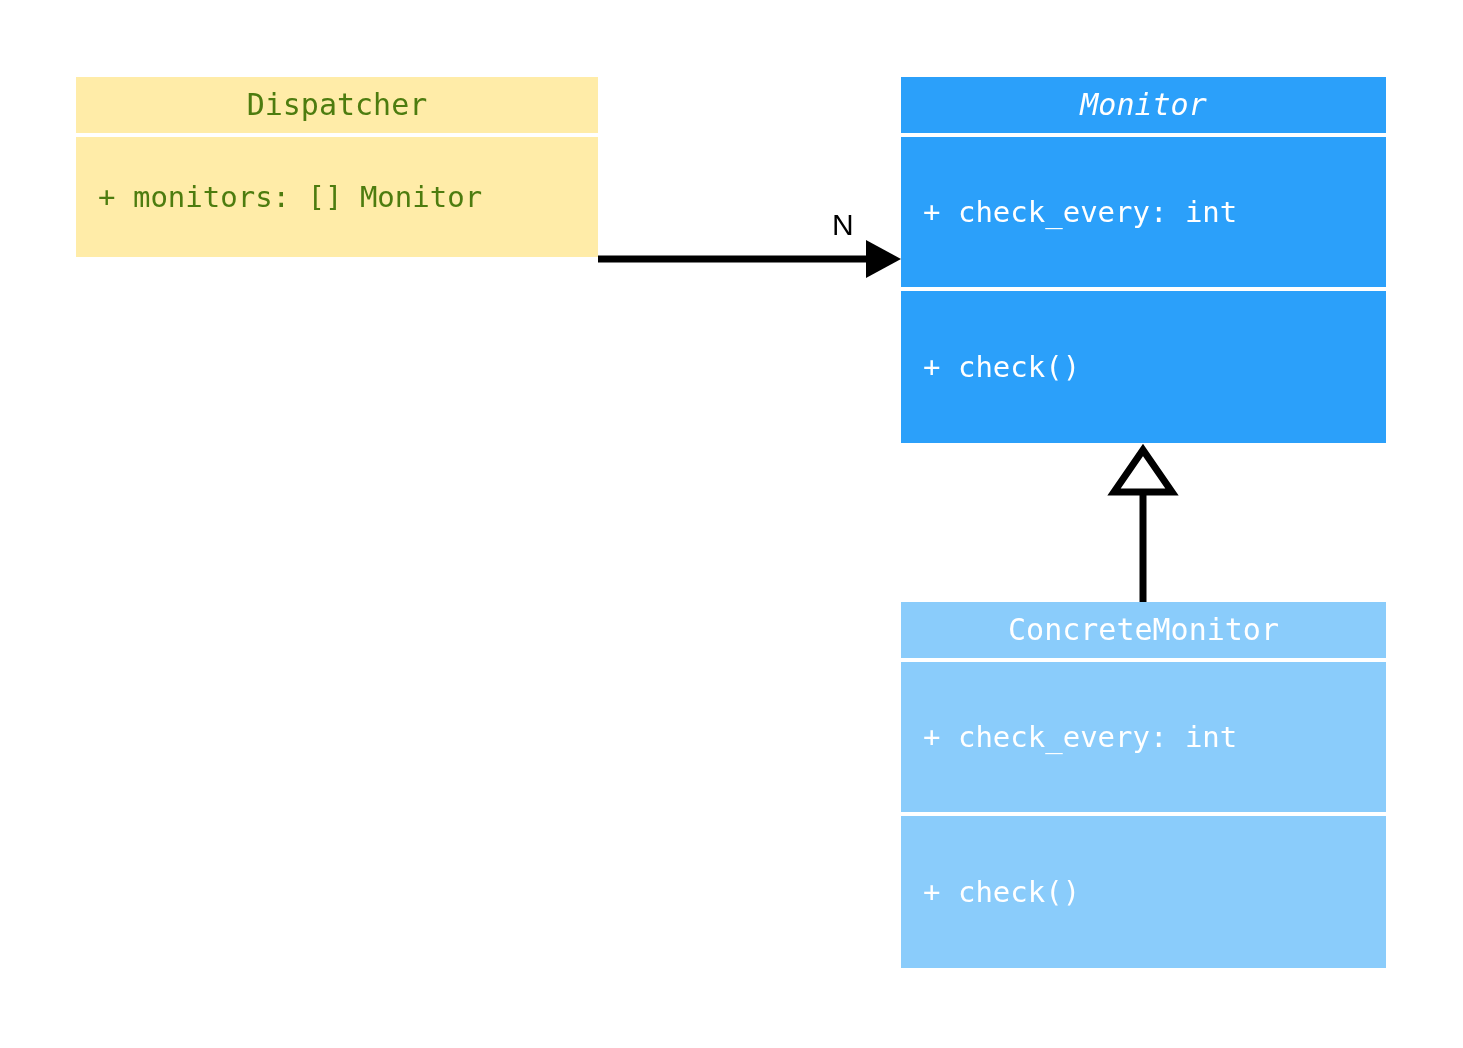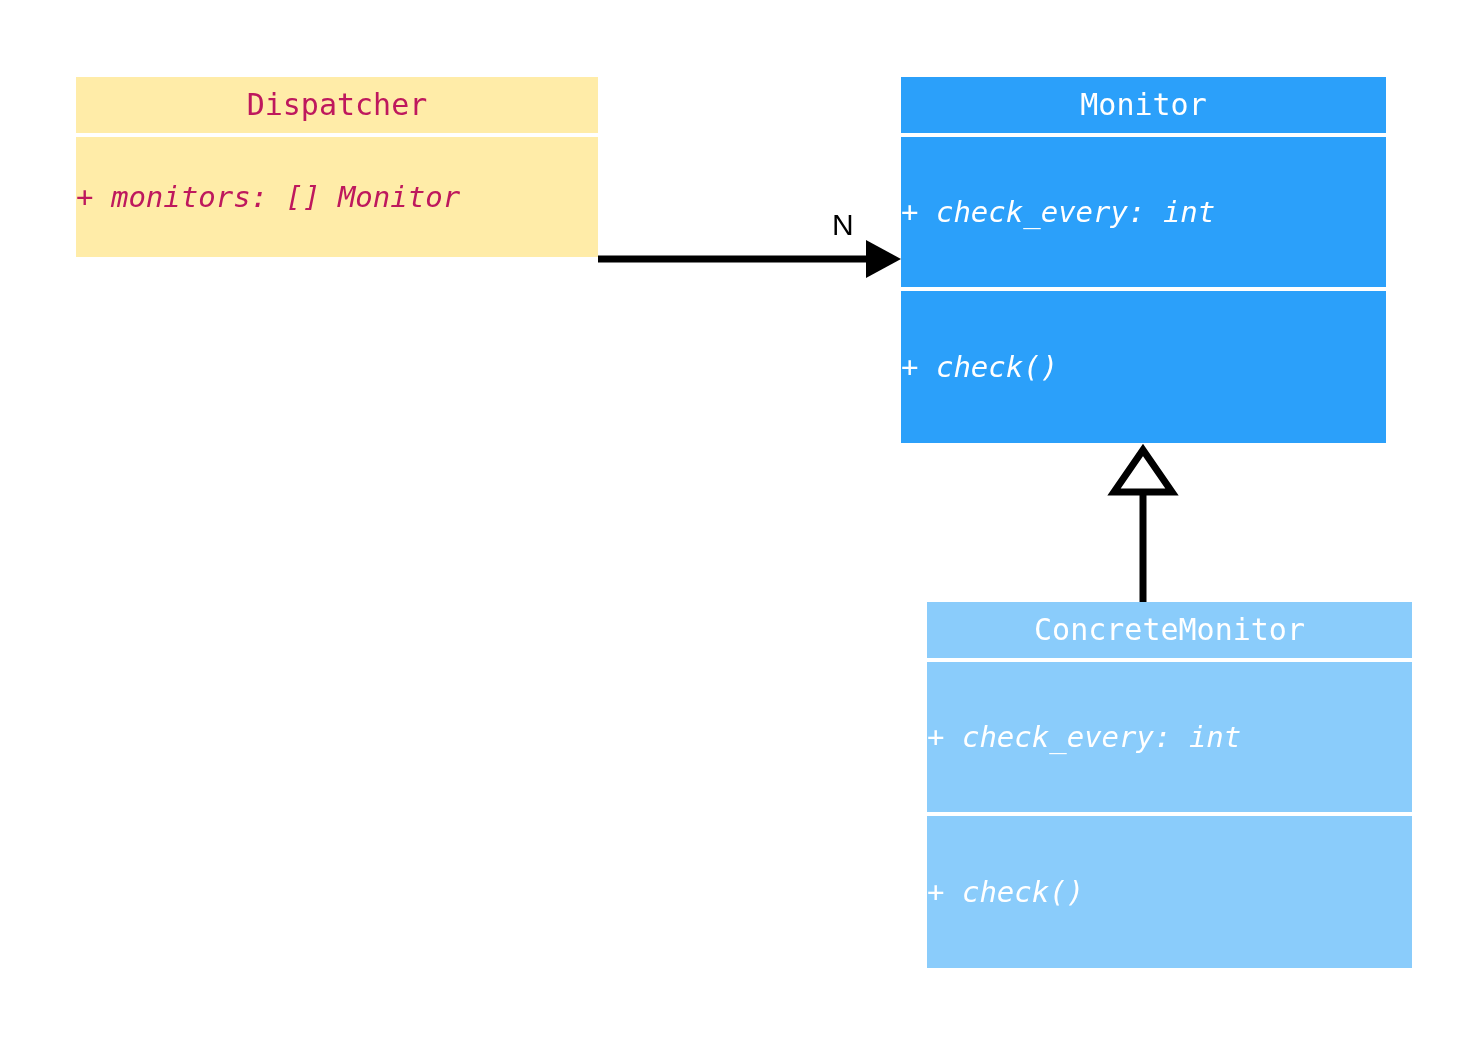--- a/index.html
+++ b/index.html
@@ -29,39 +29,40 @@
     right: 0;
     overflow: hidden;
   }
   .class-title {
     text-align: center;
     font-size: 30px;
     line-height: 56px;
     white-space: nowrap;
   }
   .class-title.abstract {
+    font-style: italic;
   }
   .member-list {
     display: flex;
     flex-direction: column;
     justify-content: center;
     height: 100%;
+    padding-left: 22px;
     box-sizing: border-box;
-    font-style: italic;
   }
   .member-line {
     font-size: 29px;
     line-height: 34px;
     white-space: pre;
   }
 
   
   .theme-yellow .compartment { background: #ffeca8; }
   .theme-yellow .class-title,
-  .theme-yellow .member-line { color: #be185d; }
+  .theme-yellow .member-line { color: #4d7c0f; }
 
   
   .theme-blue .compartment { background: #2ba0fa; }
   .theme-blue .class-title,
   .theme-blue .member-line { color: #ffffff; }
 
   
   .theme-lightblue .compartment { background: #8accfb; }
   .theme-lightblue .class-title,
   .theme-lightblue .member-line { color: #ffffff; }
@@ -114,21 +115,21 @@
       </div>
     </div>
 
     <div class="compartment" style="top:214px; height:152px;">
       <div class="member-list">
         <div class="member-line">+ check()</div>
       </div>
     </div>
   </div>
 
-  <div class="uml-class theme-lightblue" style="left:927px; top:602px; width:485px; height:366px;">
+  <div class="uml-class theme-lightblue" style="left:901px; top:602px; width:485px; height:366px;">
 
     <div class="compartment" style="top:0px; height:56px;">
       <div class="class-title">ConcreteMonitor</div>
     </div>
 
     <div class="compartment" style="top:60px; height:150px;">
       <div class="member-list">
         <div class="member-line">+ check_every: int</div>
       </div>
     </div>

